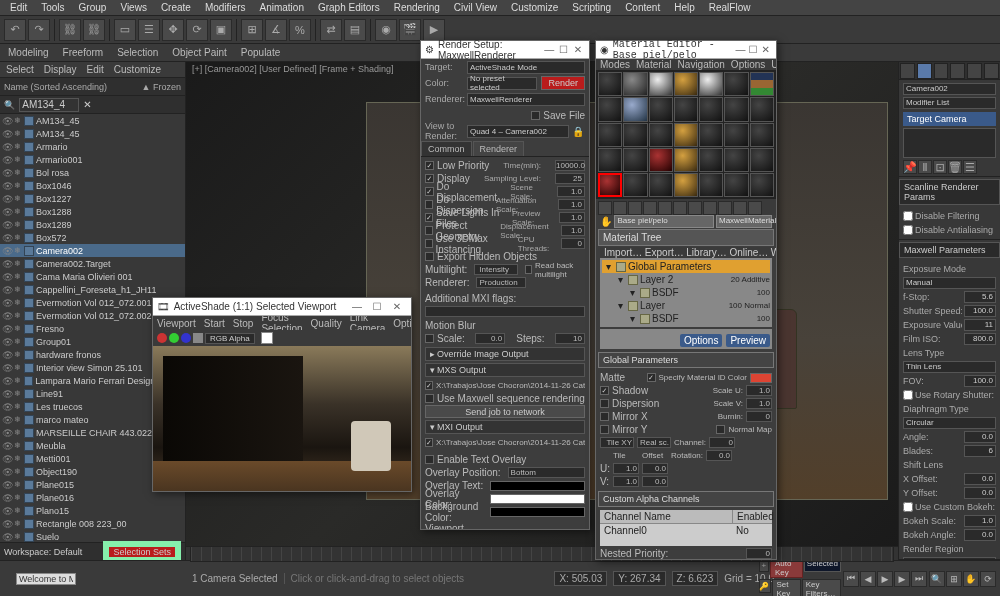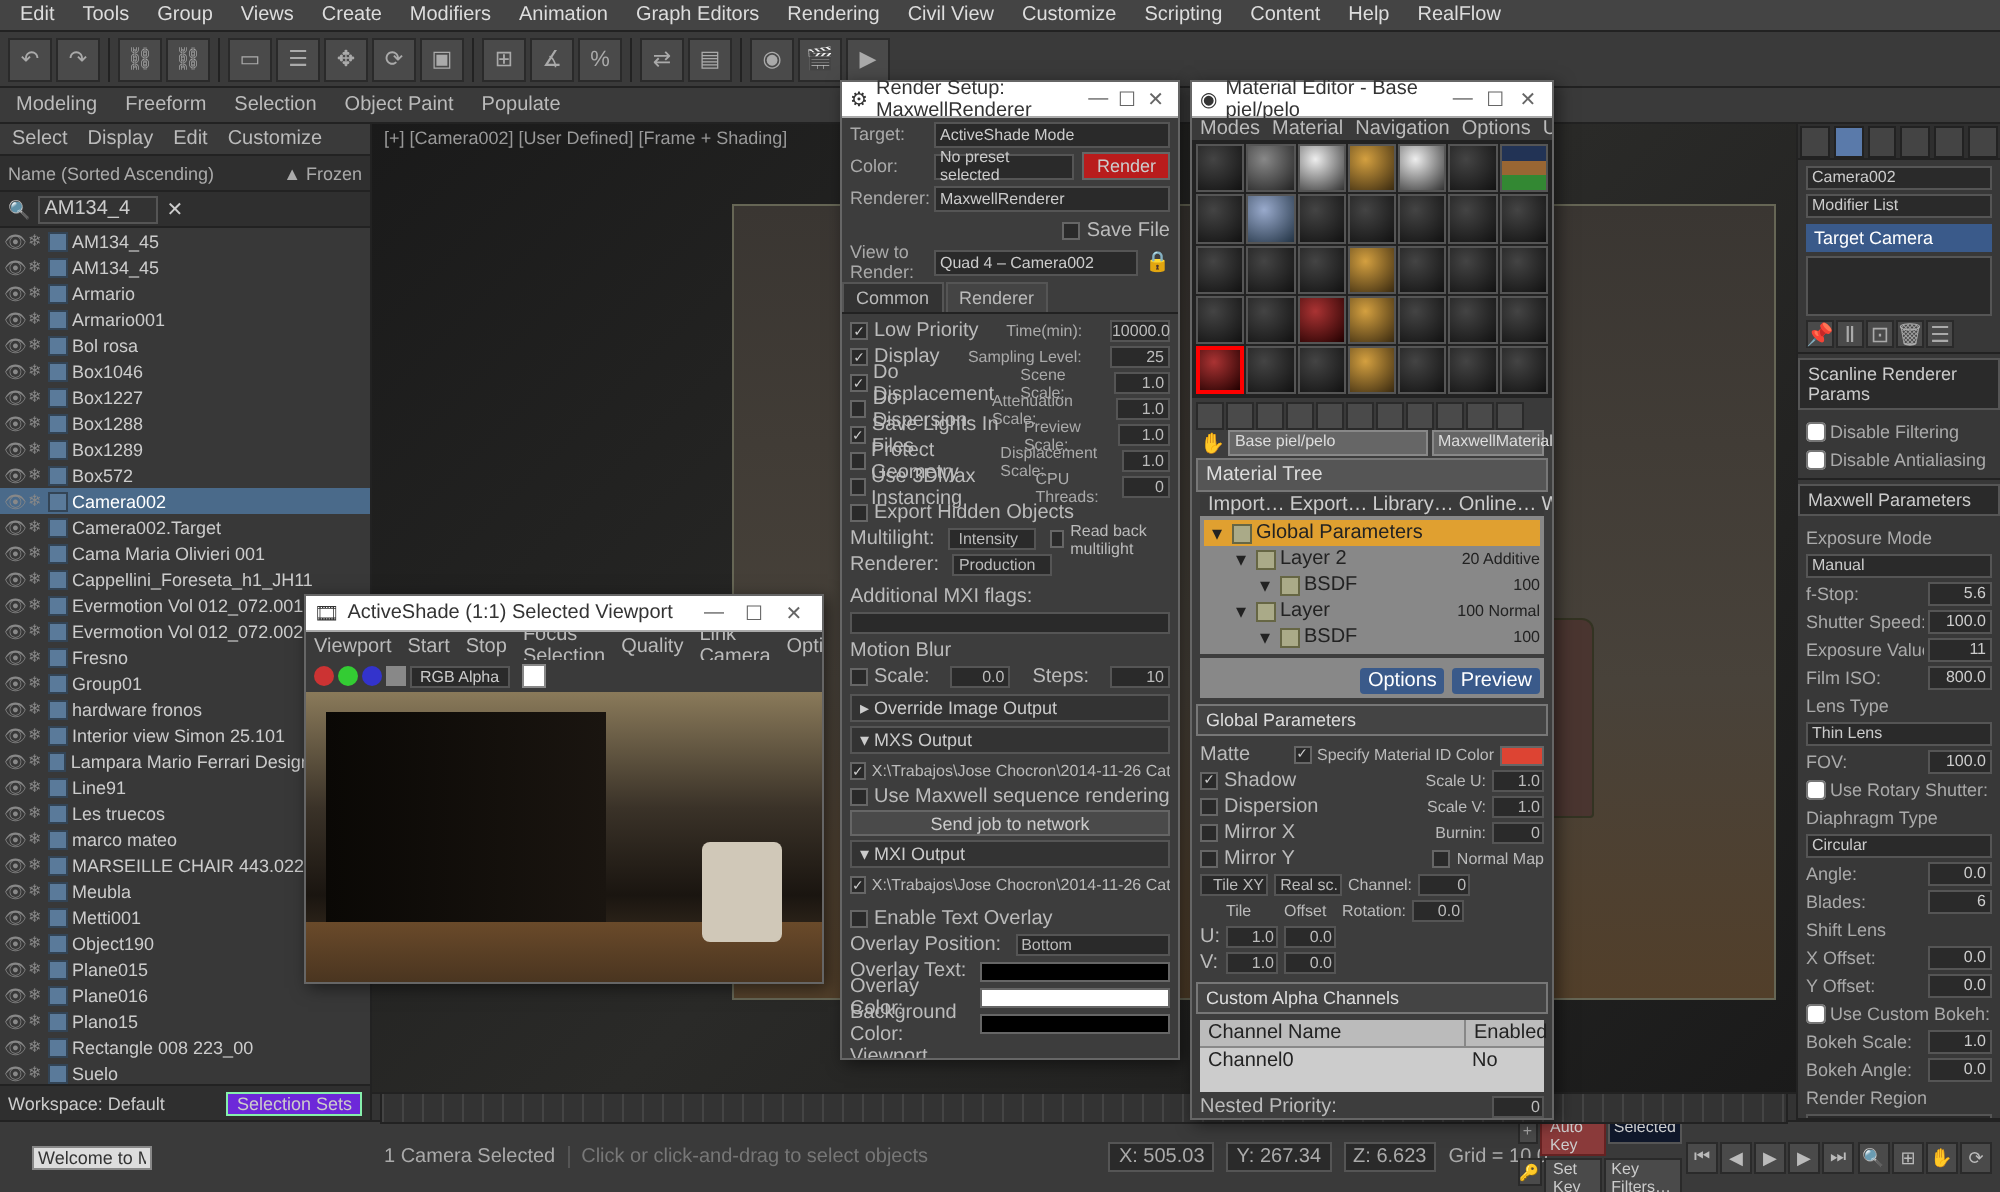--- a/index.html
+++ b/index.html
@@ -391,21 +391,21 @@
         <div class="scene-row">
           <span class="eye">👁</span>
           <span style="width:8px;color:#888;font-size:8px;">❄</span>
           <span class="ico"></span>
           <span class="name">Suelo</span>
         </div>
       </div>
     <div class="lp-footer">
       <span style="font-size:9px;">Workspace: Default</span>
       <span style="flex:1"></span>
-      <span style="font-size:9px;background:#6d28d9;border:1px solid #86efac;padding:0 4px;">Selection Sets</span>
+      <span style="font-size:9px;background:#b91c1c;border:6px solid #86efac;padding:0 4px;">Selection Sets</span>
     </div>
   </div>
 
   <div class="center">
     <div class="viewport">
       <div class="vp-room">
         <div class="vp-chair"></div>
         <div class="vp-lamp"></div>
       </div>
       <div class="vp-label">[+] [Camera002] [User Defined] [Frame + Shading]</div>
@@ -766,21 +766,21 @@
         <div class="rs-check" style="margin-top:4px;">
           <span>Viewport</span>
         </div>
       </div>
   </div>
 </div>
 
 <div class="fwin mateditor">
   <div class="fwin-title">
     <span>◉</span>
-    <span style="margin-left:4px;">Material Editor - Base piel/pelo</span>
+    <span style="margin-left:4px;font-family:Liberation Mono, monospace;">Material Editor - Base piel/pelo</span>
     <span class="spacer"></span>
     <span class="wbtn">—</span>
     <span class="wbtn">☐</span>
     <span class="wbtn">✕</span>
   </div>
   <div class="fwin-body">
     <div class="me-menu">
       <span>Modes</span>
       <span>Material</span>
       <span>Navigation</span>

